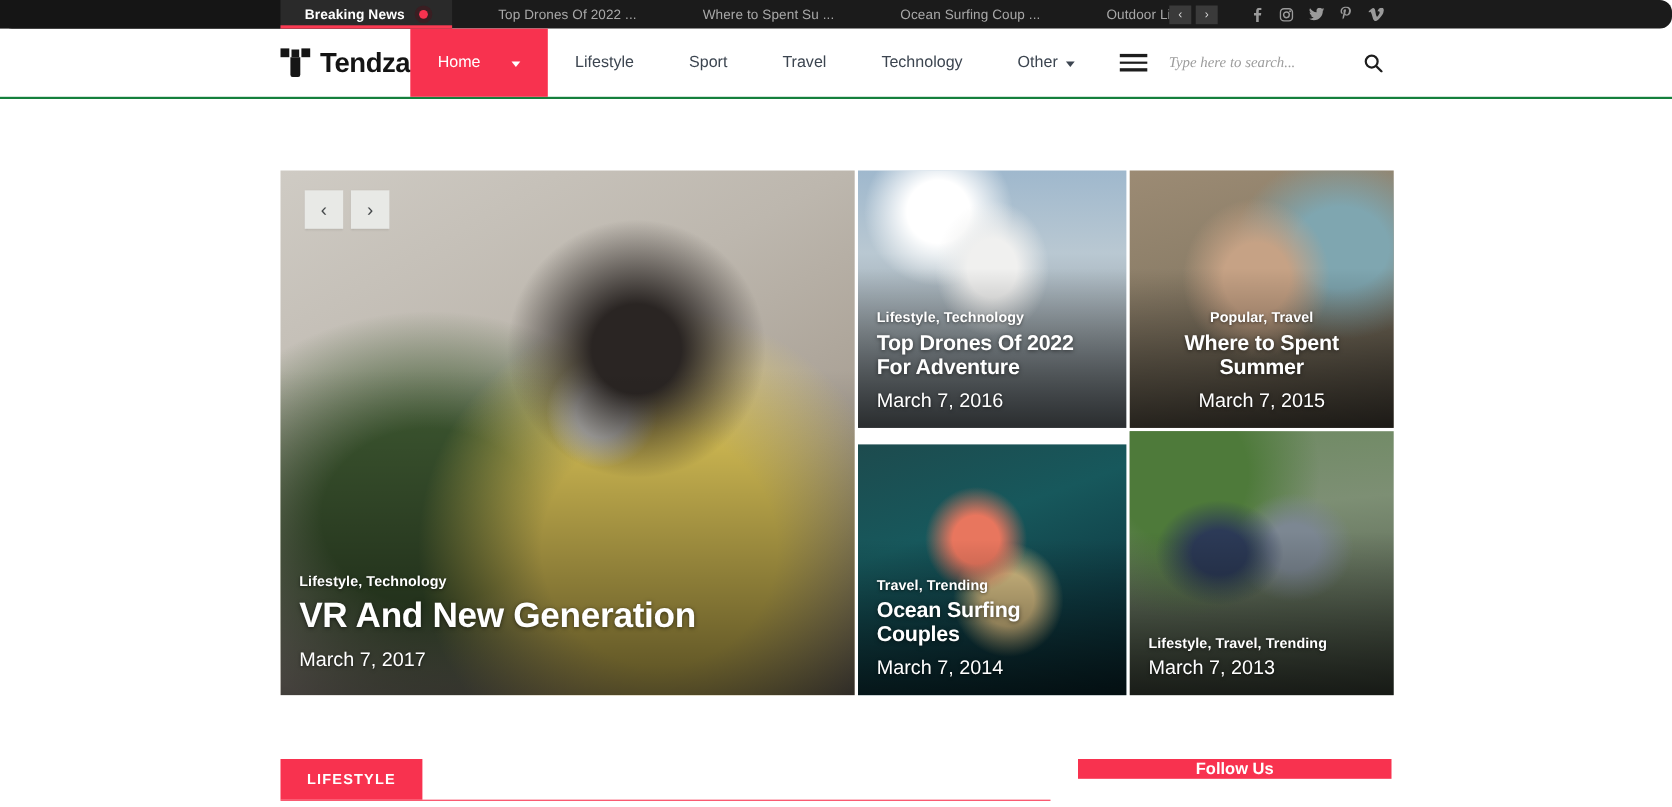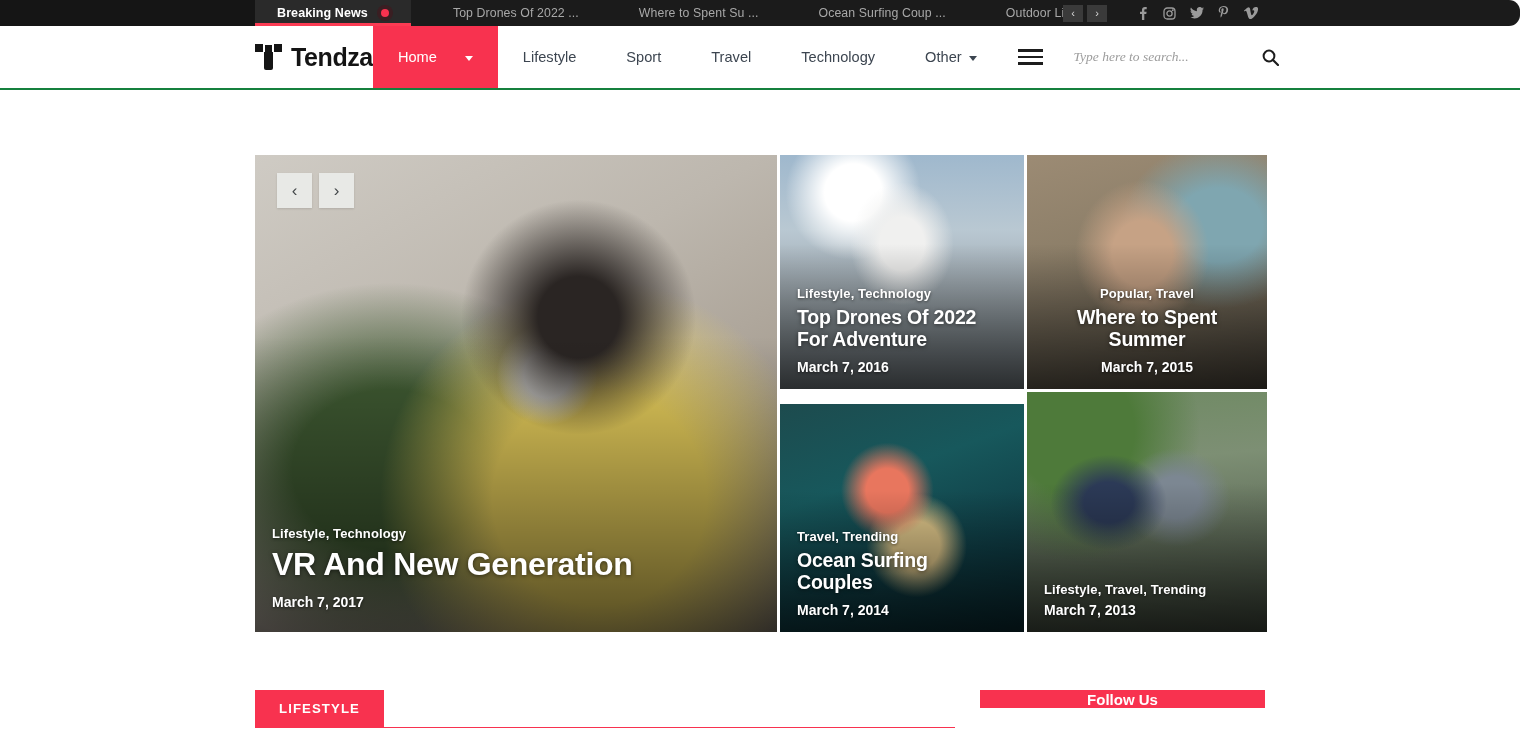--- a/index.html
+++ b/index.html
@@ -92,21 +92,21 @@
     font-size: 14.6px; color: #3c4550; white-space: nowrap;
     cursor: pointer;
   }
   .nav-item.active { background: #f8324f; color: #ffffff; gap: 28px; }
   .caret {
     width: 0; height: 0; border-left: 4.5px solid transparent;
     border-right: 4.5px solid transparent; border-top: 5px solid currentColor;
     display: inline-block; margin-top: 2px;
   }
   .header-right {
-    margin-left: auto; display: flex; align-items: center; gap: 15px;
+    margin-left: auto; display: flex; align-items: center; gap: 4px;
   }
   .burger { display: flex; flex-direction: column; gap: 4px; padding: 0 16px; cursor: pointer; }
   .burger i { display: block; width: 25px; height: 2.6px; background: #1d1d1d; }
   .search-input {
     border: none; outline: none; width: 155px;
     font-family: "Liberation Serif", serif;
     font-style: italic; font-size: 13.5px; color: #8b8b8b;
     background: transparent;
   }
   .search-input::placeholder { color: #9c9c9c; font-style: italic; }
@@ -145,21 +145,21 @@
     text-shadow: 0 1px 3px rgba(0,0,0,.6); margin-bottom: 5px;
     letter-spacing: .1px;
   }
   .card-title {
     color: #ffffff; font-weight: bold; line-height: 1.13;
     text-shadow: 0 1px 4px rgba(0,0,0,.55); margin-bottom: 9px;
   }
   .card.big .card-title { font-size: 32px; letter-spacing: -.3px; margin-bottom: 12px; }
   .card.small .card-title { font-size: 19.5px; letter-spacing: -.2px; }
   .date {
-    color: #ffffff; font-size: 14px; font-weight: bold;
+    color: #ffffff; font-size: 18px; font-weight: normal;
     text-shadow: 0 1px 3px rgba(0,0,0,.6);
   }
   .slider-nav {
     position: absolute; top: 18px; left: 22px; z-index: 3; display: flex; gap: 7px;
   }
   .slider-btn {
     width: 35px; height: 35px; background: #e8e9e6;
     display: flex; align-items: center; justify-content: center;
     color: #44484a; font-size: 17px; line-height: 1; cursor: pointer;
     box-shadow: 0 1px 2px rgba(0,0,0,.12);

